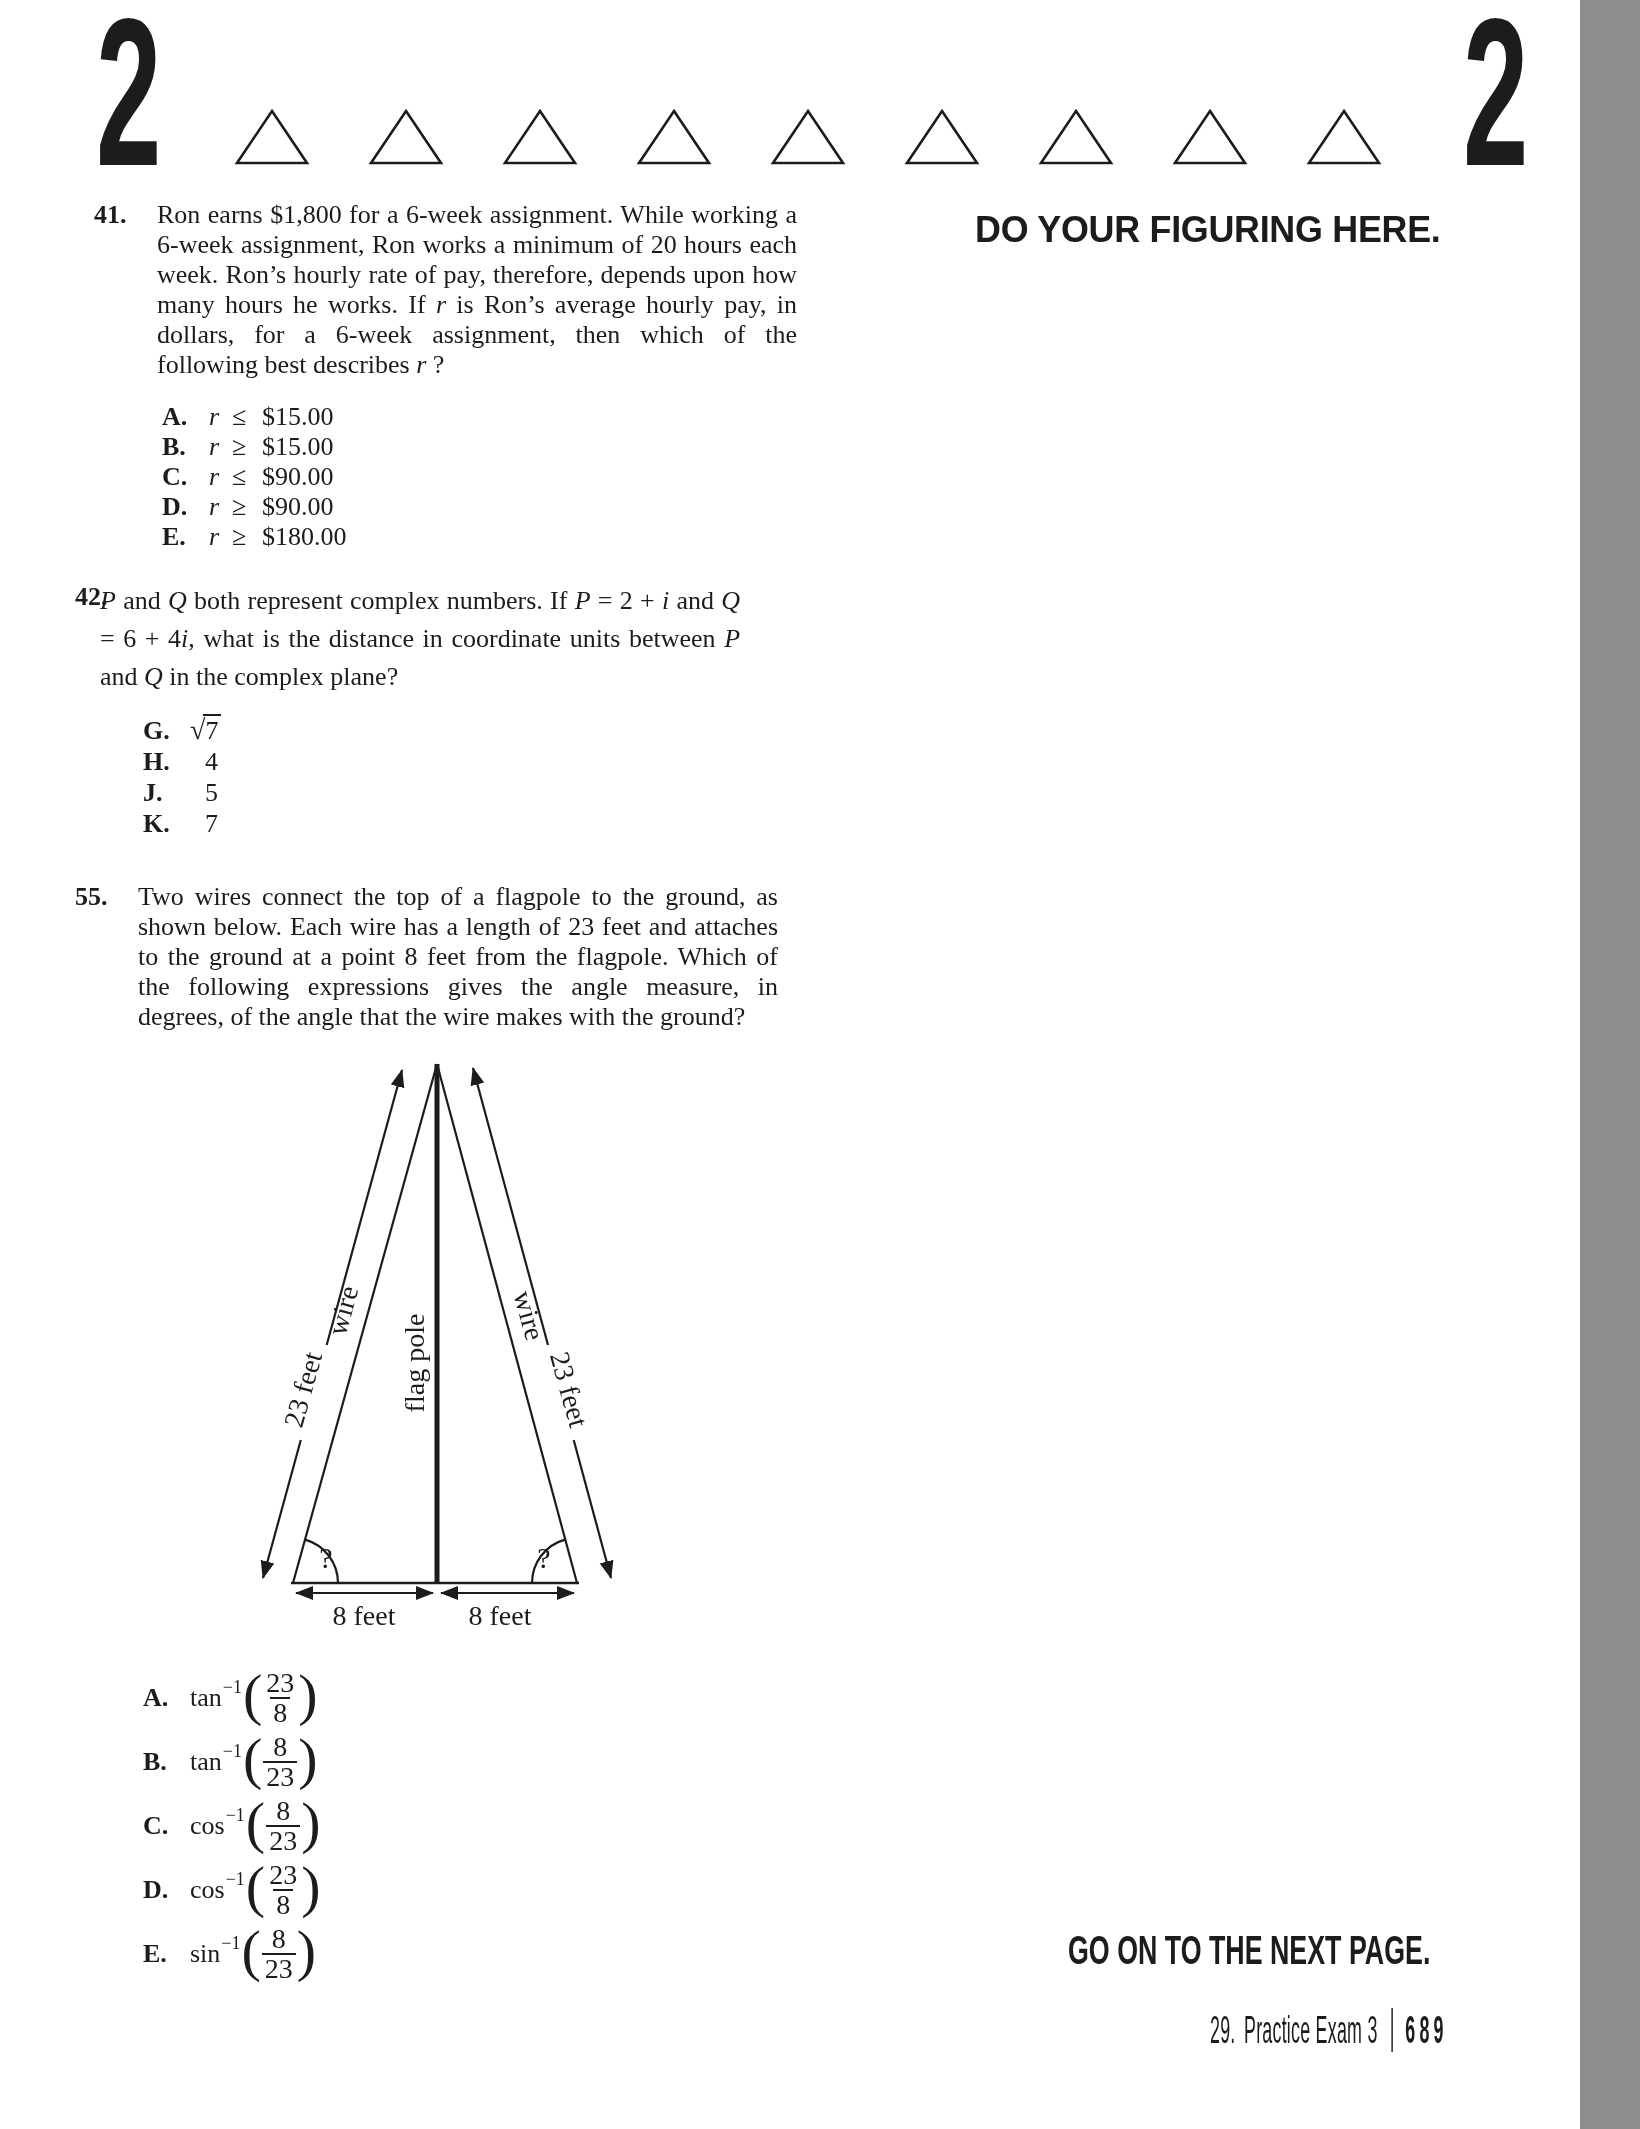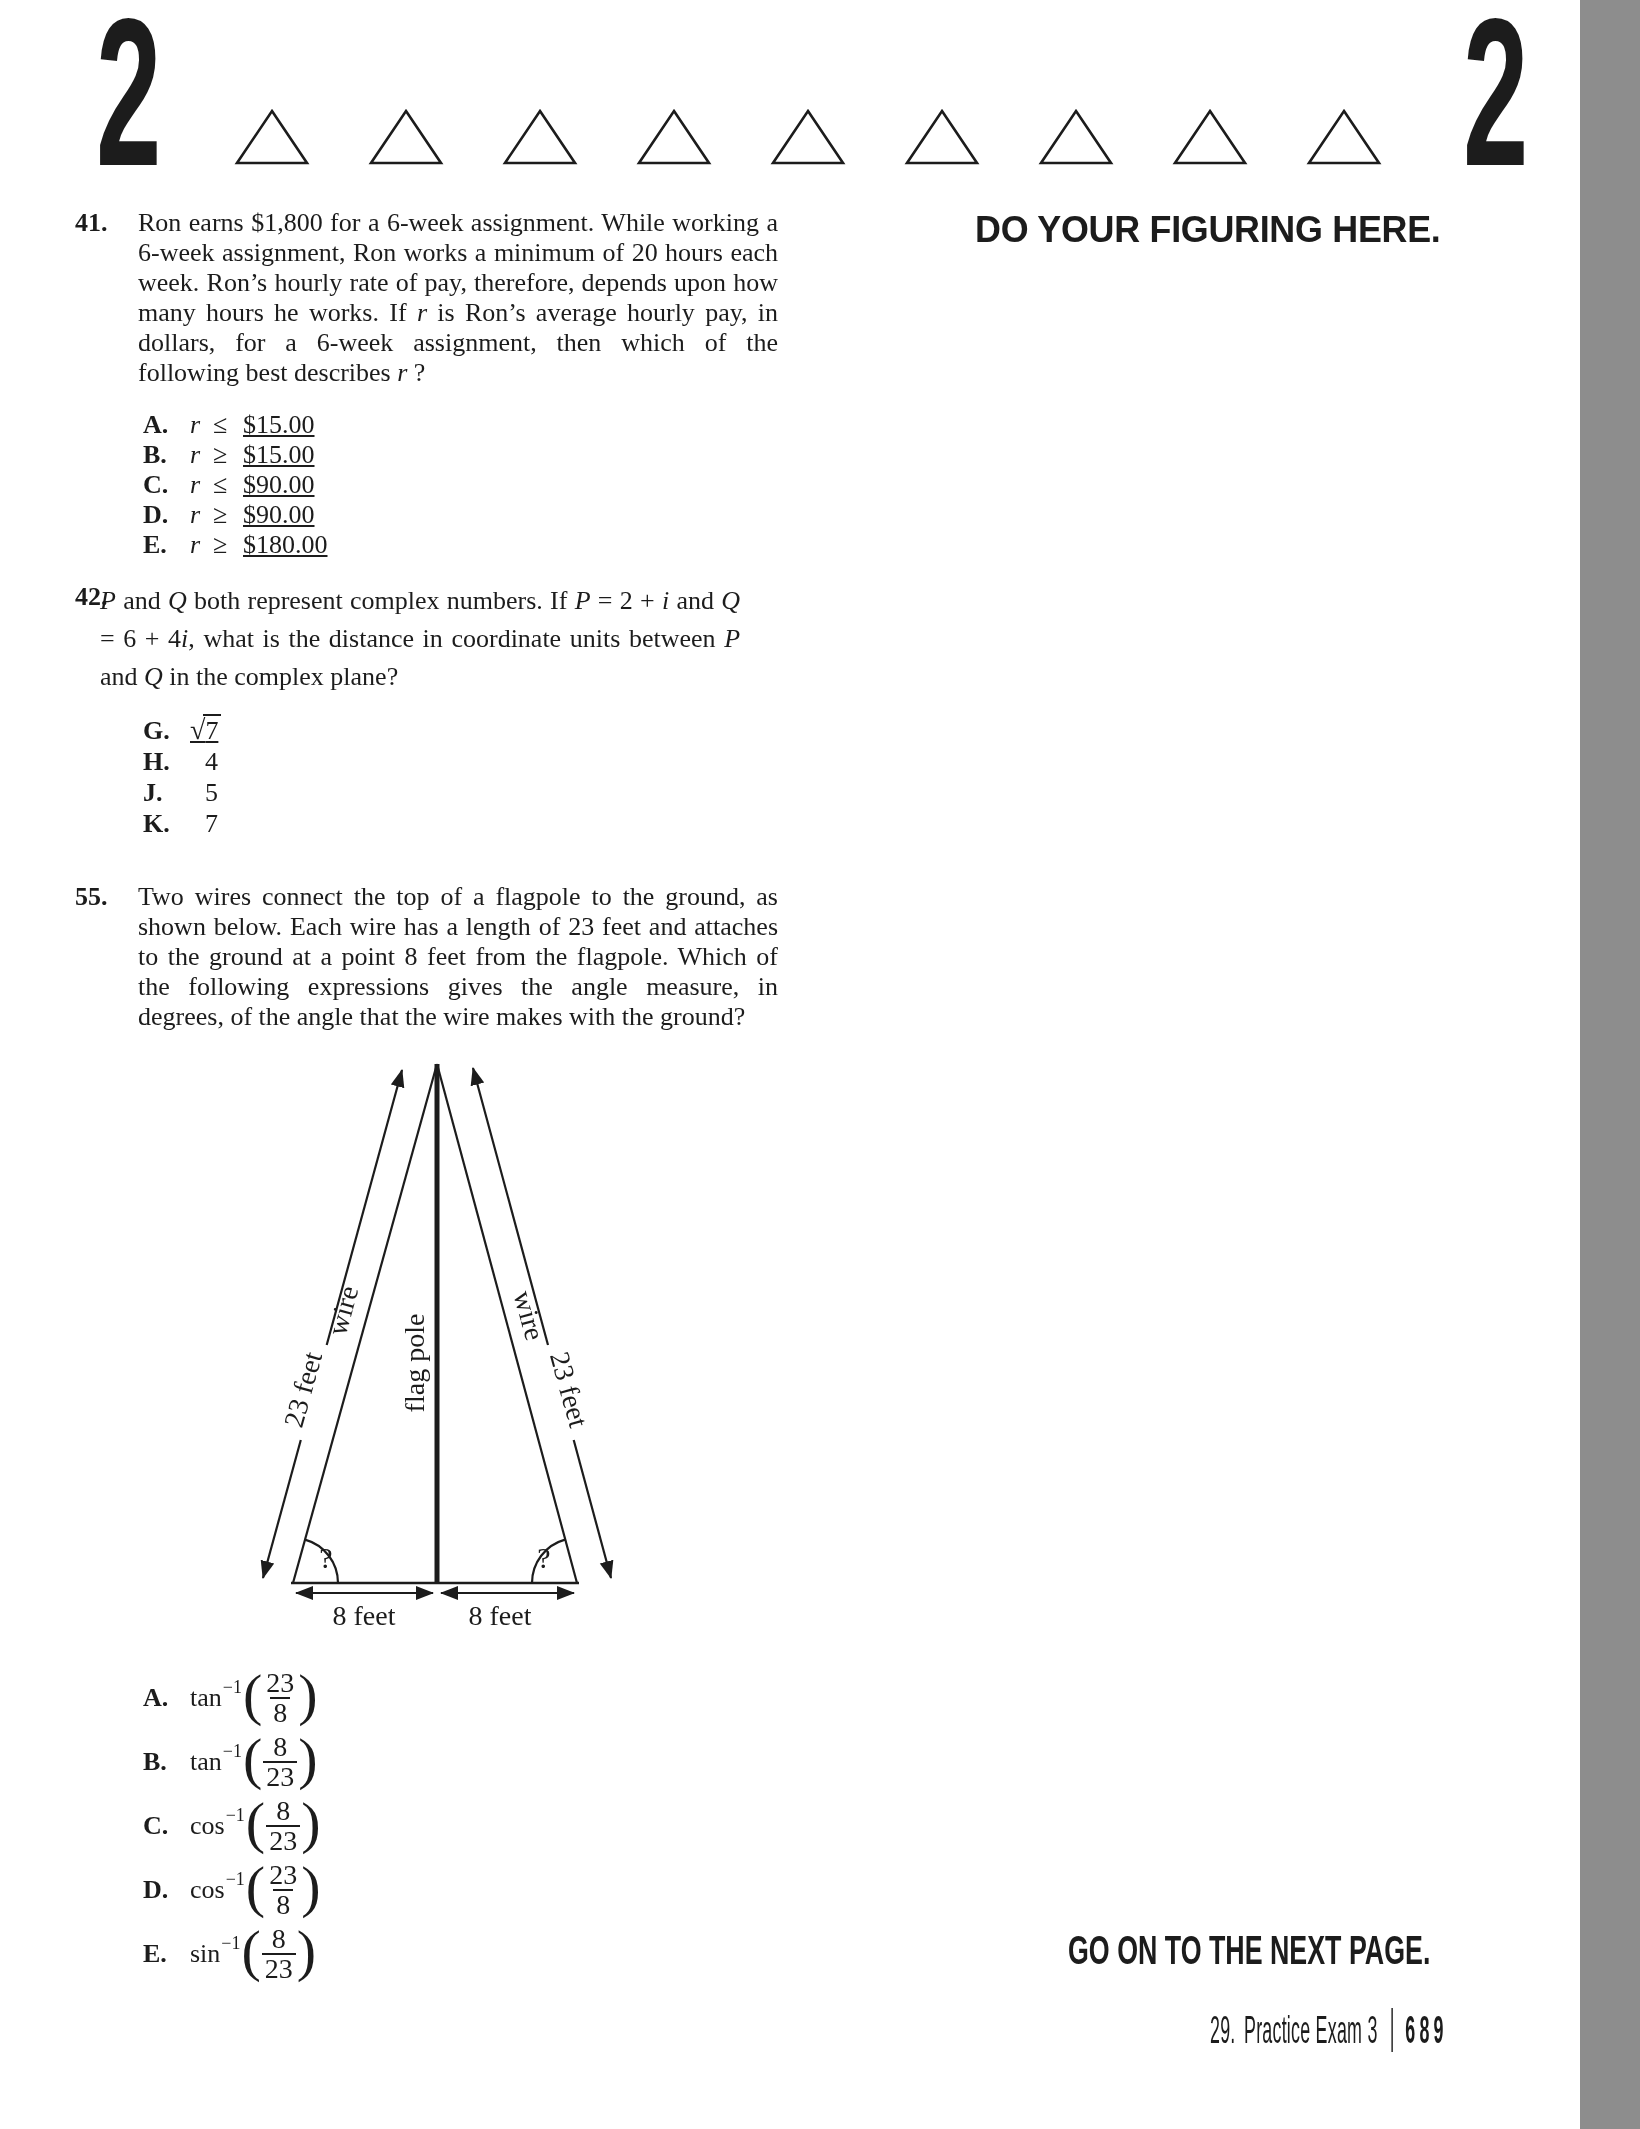--- a/index.html
+++ b/index.html
@@ -37,21 +37,21 @@
   }
   .footer .f-left{letter-spacing:0.5px;}
   .footer .f-num{margin-right:18px;}
   .footer .f-div{width:3px;height:44px;background:#1c1c1c;margin:0 26px 0 30px;}
   .footer .f-page{font-weight:bold;letter-spacing:9px;}
   
   .q{position:absolute;left:75px;width:710px;font-size:26px;line-height:30px;}
   .qnum{position:absolute;left:0;top:0;font-weight:bold;}
   .qtext{margin-left:63px;width:640px;text-align:justify;}
   .var{font-style:italic;}
-  .choices{margin-left:68px;margin-top:22px;text-decoration:underline;}
+  .choices{margin-left:68px;margin-top:22px;}
   .row{line-height:30px;white-space:nowrap;}
   .cl{display:inline-block;width:47px;font-weight:bold;}
   .cvar{display:inline-block;width:23px;font-style:italic;}
   .crel{display:inline-block;width:30px;}
   .q42text{line-height:38px;margin-left:25px;}
   .q42c .row{line-height:31px;}
   .plainval{display:inline-block;padding-left:15px;}
   .sqrt{white-space:nowrap;}
   .sqrt .rsign{font-size:28px;}
   .radicand{border-top:2px solid #1c1c1c;padding:0 3px 0 2px;margin-left:-2px;}
@@ -110,21 +110,21 @@
       </svg>
     <svg width="76" height="58">
         <polygon points="38,3 73,55 3,55" fill="none" stroke="#1c1c1c" stroke-width="2.6"></polygon>
       </svg>
   </div>
 
   <div class="edgebar"></div>
 
   <div class="figuring">DO YOUR FIGURING HERE.</div>
 
-  <div class="q" style="top:208px;">
+  <div class="q" style="top:200px;margin-left:19px;">
     <span class="qnum">41.</span>
     <div class="qtext"><span>Ron earns $1,800 for a 6-week assignment. While working a 6-week assignment, Ron works a minimum of 20 hours each week. Ron’s hourly rate of pay, therefore, depends upon how many hours he works. If </span><span class="var">r</span><span> is Ron’s average hourly pay, in dollars, for a 6-week assignment, then which of the following best describes </span><span class="var">r</span><span> ?</span></div>
     <div class="choices">
       <div class="row"><span class="cl">A.</span><span class="cvar">r</span><span class="crel">≤</span><span>$15.00</span></div>
       <div class="row"><span class="cl">B.</span><span class="cvar">r</span><span class="crel">≥</span><span>$15.00</span></div>
       <div class="row"><span class="cl">C.</span><span class="cvar">r</span><span class="crel">≤</span><span>$90.00</span></div>
       <div class="row"><span class="cl">D.</span><span class="cvar">r</span><span class="crel">≥</span><span>$90.00</span></div>
       <div class="row"><span class="cl">E.</span><span class="cvar">r</span><span class="crel">≥</span><span>$180.00</span></div>
     </div>
   </div>

